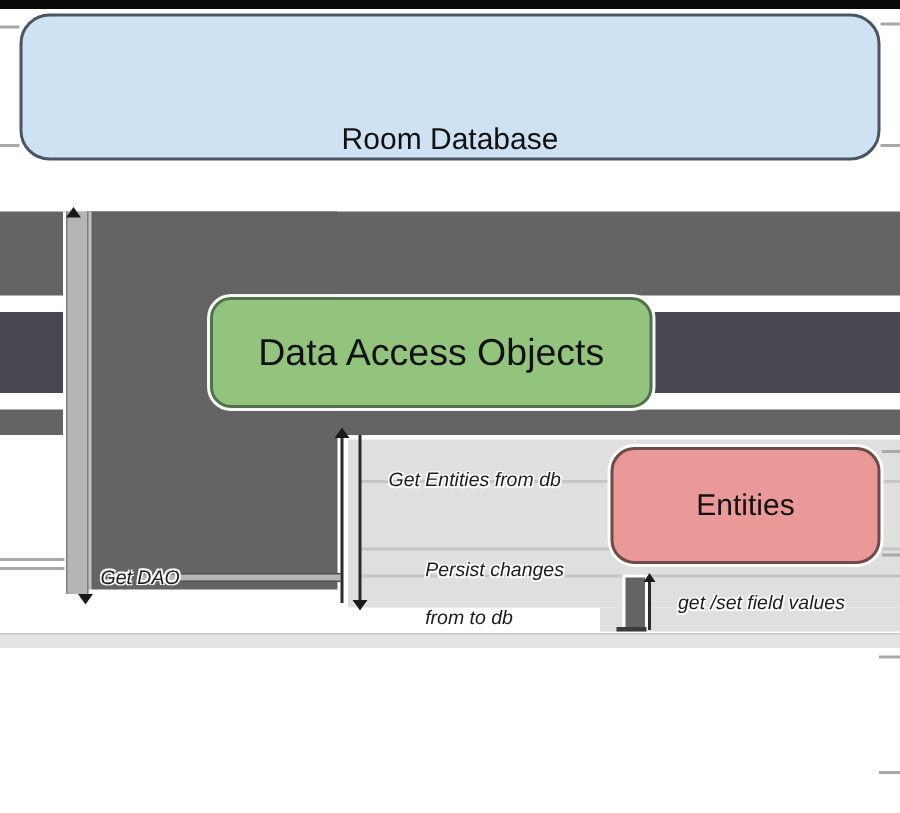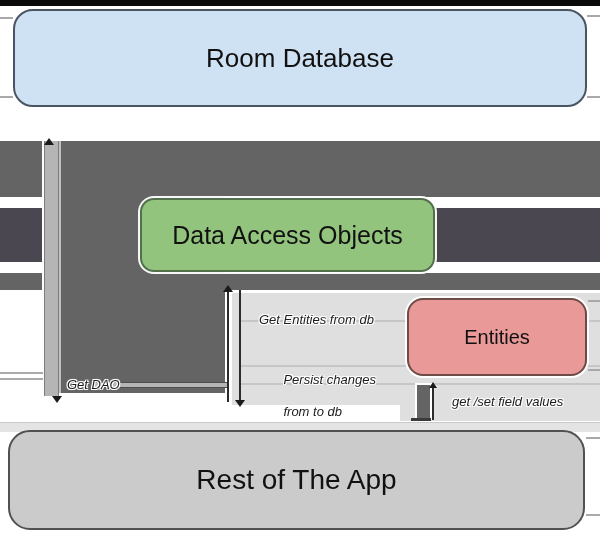--- a/index.html
+++ b/index.html
@@ -65,35 +65,32 @@
   </div>
 
   <div class="abs" style="left: 417px; top: 385px; width: 13px; height: 33px; box-shadow: rgb(255, 255, 255) 0px 0px 0px 2px; background-color: rgb(100, 100, 100);"></div>
   <div class="abs" style="left:411px;top:418px;width:20px;height:3px;background:#3a3a3a;"></div>
   <div class="thin-arrow" style="left:432px;top:386px;height:34px;"></div>
   <div class="tri" style="left:429px;top:382px;border-left:4px solid transparent;border-right:4px solid transparent;border-bottom:6px solid #1a1a1a;"></div>
   <div class="smalllabel halo" style="left:452px;top:394px;">get /set field values</div>
 
   <div class="abs" style="left: 0px; top: 422px; width: 600px; height: 9px; border-top: 1px solid rgb(201, 201, 201); background-color: rgb(228, 228, 228);"></div>
 
-  <div class="box" style="left: 13px; top: 9px; width: 574px; height: 98px; border: 2px solid rgb(74, 85, 100); border-radius: 20px; font-size: 26px; background-color: rgb(207, 226, 243);">
+  <div class="box" style="left: 13px; top: 9px; width: 574px; height: 98px; border: 2px solid rgb(74, 85, 100); border-radius: 20px; font-size: 20px; background-color: rgb(207, 226, 243); align-items: flex-end;">
     <span>Room Database</span>
   </div>
 
   <div class="box" style="left: 140px; top: 198px; width: 295px; height: 74px; border: 2px solid rgb(82, 112, 76); border-radius: 14px; font-size: 25px; box-shadow: rgba(255, 255, 255, 0.95) 0px 0px 0px 2px; background-color: rgb(147, 196, 125);">
     <span>Data Access Objects</span>
   </div>
 
   <div class="box" style="left: 407px; top: 298px; width: 180px; height: 78px; border: 2px solid rgb(109, 75, 71); border-radius: 16px; font-size: 20px; box-shadow: rgba(255, 255, 255, 0.95) 0px 0px 0px 2px; background-color: rgb(234, 153, 153);">
     <span>Entities</span>
   </div>
 
-  <div class="box" style="left: 8px; top: 430px; width: 577px; height: 100px; border: 2px solid rgb(81, 81, 81); border-radius: 22px; font-size: 28px; background-color: rgb(203, 203, 203);">
-    <span>Rest of The App</span>
-  </div>
 
   <div class="edge-tick" style="left:0;top:17px;width:13px;"></div>
   <div class="edge-tick" style="left:0;top:96px;width:13px;"></div>
   <div class="edge-tick" style="left:0;top:372px;width:43px;"></div>
   <div class="edge-tick" style="left:0;top:378px;width:43px;"></div>
   <div class="edge-tick" style="left:587px;top:15px;width:13px;"></div>
   <div class="edge-tick" style="left:587px;top:96px;width:13px;"></div>
   <div class="edge-tick" style="left:588px;top:300px;width:12px;"></div>
   <div class="edge-tick" style="left:588px;top:369px;width:12px;"></div>
   <div class="edge-tick" style="left:586px;top:437px;width:14px;"></div>

